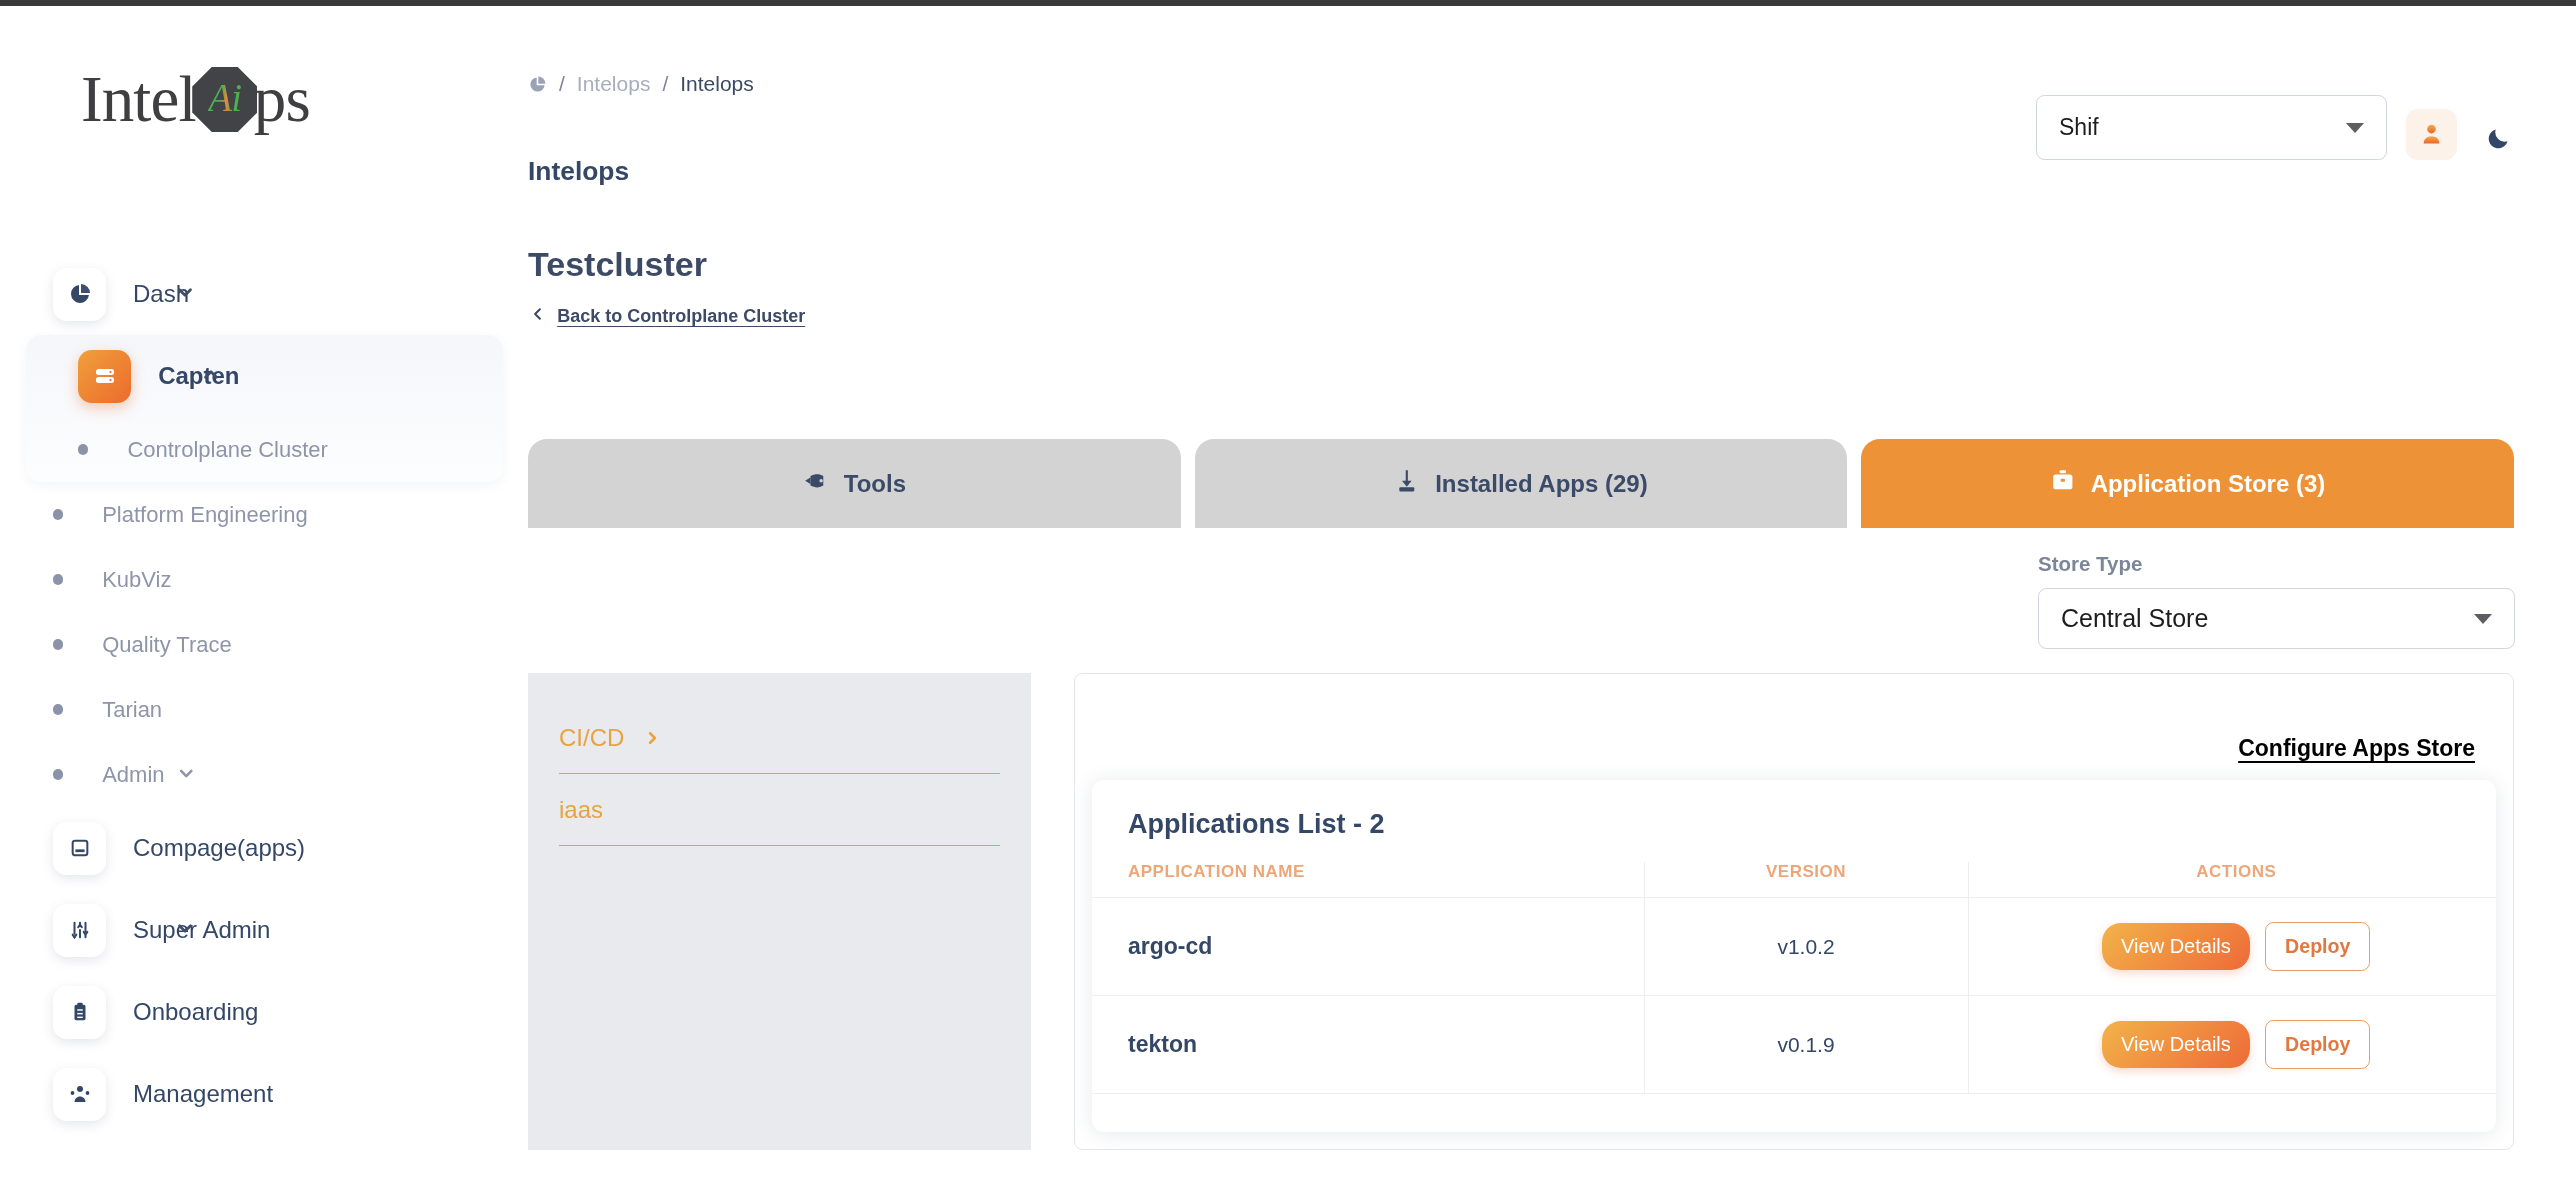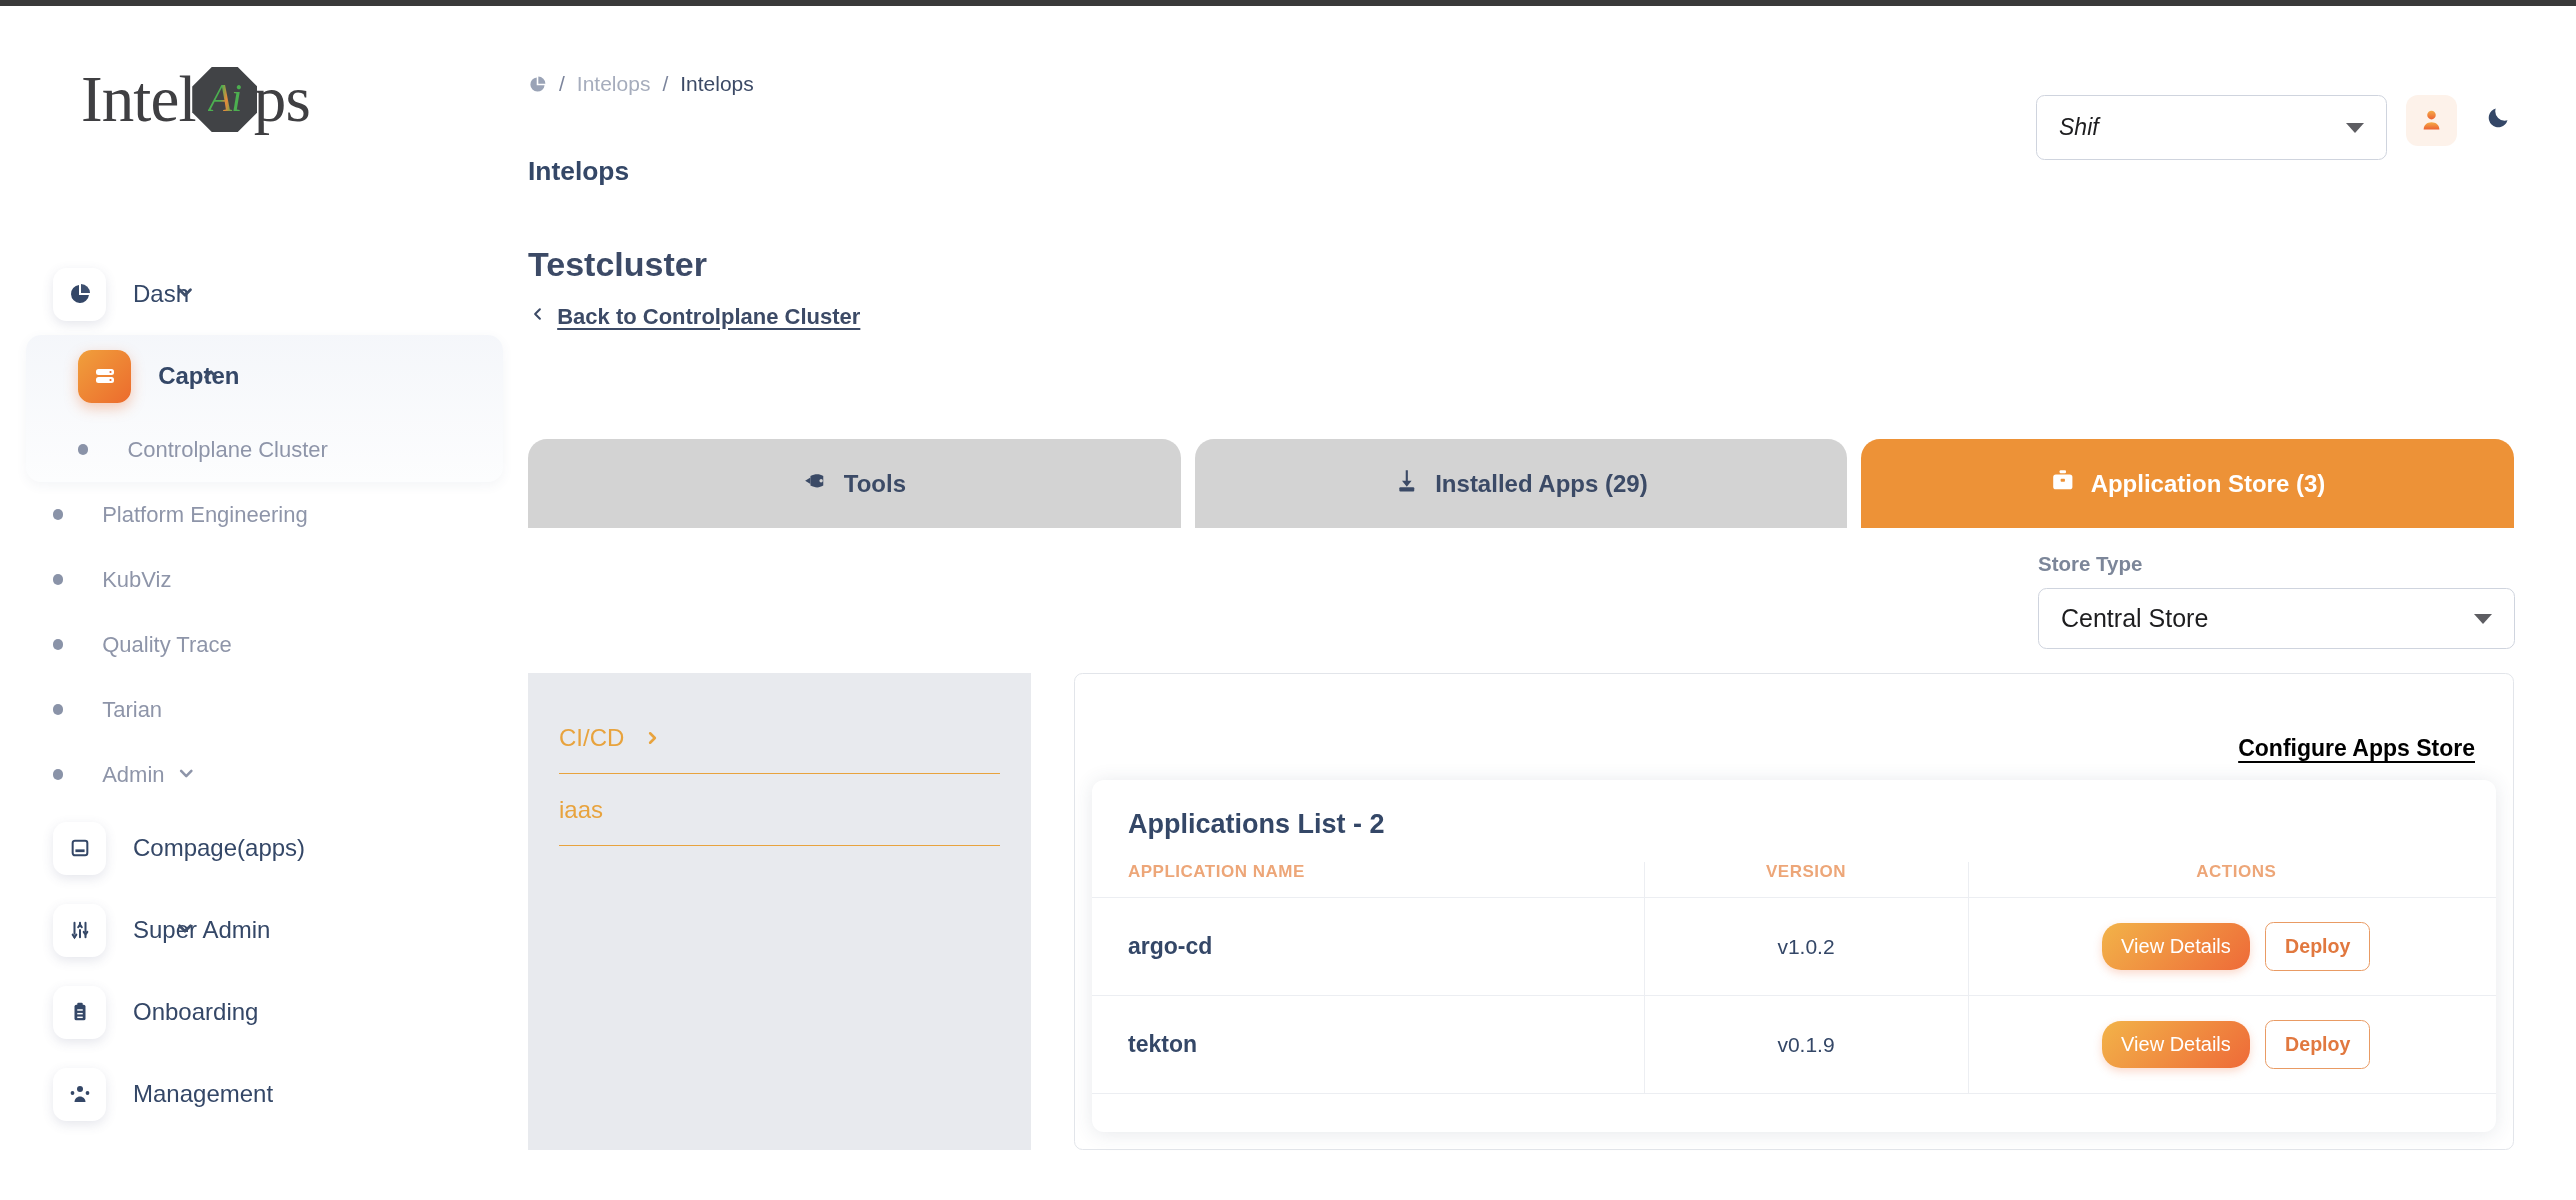--- a/index.html
+++ b/index.html
@@ -117,21 +117,21 @@
   .bc-sep { color: #7b849b; font-size: 21px; }
   .bc-muted { color: #a6adbd; }
   .bc-cur { color: #3c4a66; }
   .page-title {
     position: absolute; top: 150px; left: 0;
     font-size: 26.4px; font-weight: 700; color: #344767;
   }
 
   .topright {
     position: absolute; top: 89px; right: 56px;
-    display: flex; align-items: flex-start; gap: 19px; font-style: italic;
+    display: flex; align-items: flex-end; gap: 19px;
   }
   .select-box {
     width: 351px; height: 65px;
     border: 0.9px solid #cfd4de; border-radius: 8.5px;
     background: #fff;
     display: flex; align-items: center; justify-content: space-between;
     padding: 0 22px;
     font-size: 23px; color: #1d1d1f;
     cursor: pointer;
   }
@@ -152,21 +152,21 @@
     cursor: pointer;
   }
 
   .cluster-title {
     position: absolute; top: 239px; left: 0;
     font-size: 34px; font-weight: 700; color: #3c4a66;
   }
   .back-link {
     position: absolute; top: 297px; left: 0;
     display: flex; align-items: center; gap: 10.2px;
-    font-size: 22px; font-weight: 700; color: #3c4a66;
+    font-size: 18px; font-weight: 700; color: #3c4a66;
     cursor: pointer;
   }
   .back-link .bl-text { text-decoration: underline; text-underline-offset: 4.3px; }
 
   
   .tabs {
     position: absolute; top: 433px; left: 0;
     width: 1986px; height: 89px;
     display: flex; gap: 13.6px;
   }

